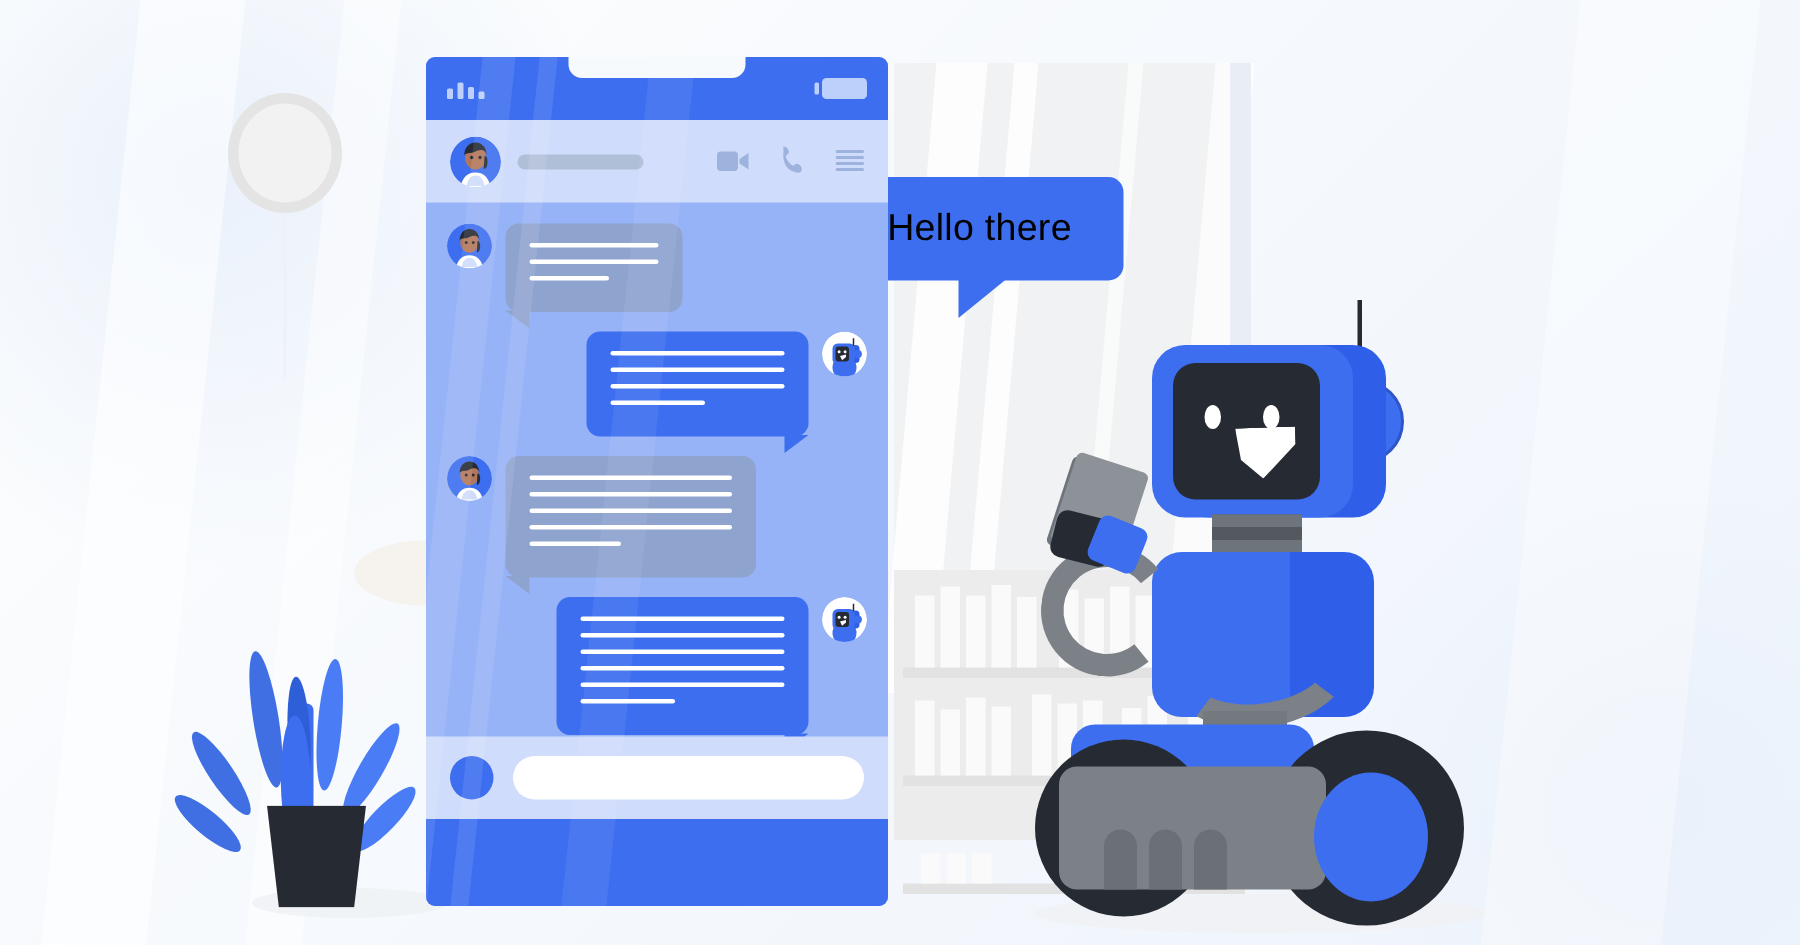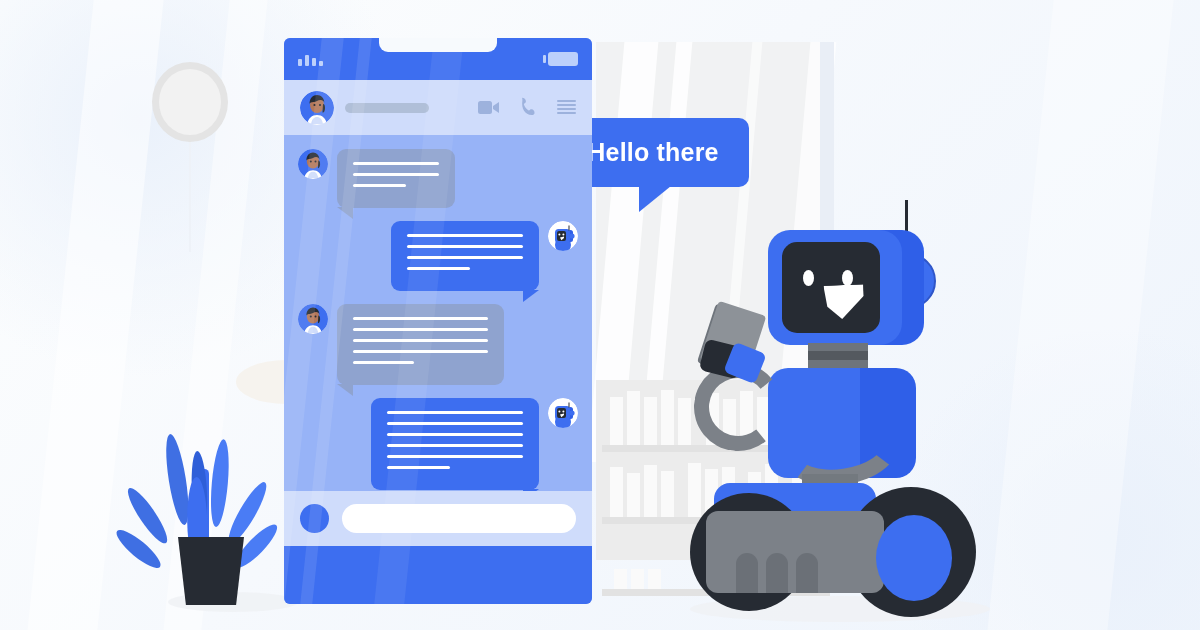--- a/index.html
+++ b/index.html
@@ -146,23 +146,22 @@
     position:absolute; left:0; bottom:0; width:100%; height:58px; background:#3d6ef0;
   }
 
   
   .speech {
     position:absolute; left:557px; top:118px; width:192px; height:69px;
     background:#3d6ef0; border-radius:10px;
     display:flex; align-items:center; justify-content:center;
   }
   .speech span {
-    color:#ffffff; font-size:25px; letter-spacing:.2px;
+    color:#000000; font-size:25px; letter-spacing:.2px;
     font-family:"Liberation Sans", sans-serif;
-    font-weight:bold;
   }
   .speech .tail {
     position:absolute; left:82px; bottom:-25px; width:0; height:0;
     border-style:solid; border-width:0 0 26px 32px;
     border-color:transparent transparent transparent #3d6ef0;
   }
 
   
   .robot { position:absolute; left:684px; top:195px; width:320px; height:425px; }
   .r-antenna { position:absolute; left:221px; top:5px; width:3px; height:70px; background:#262b33; }

